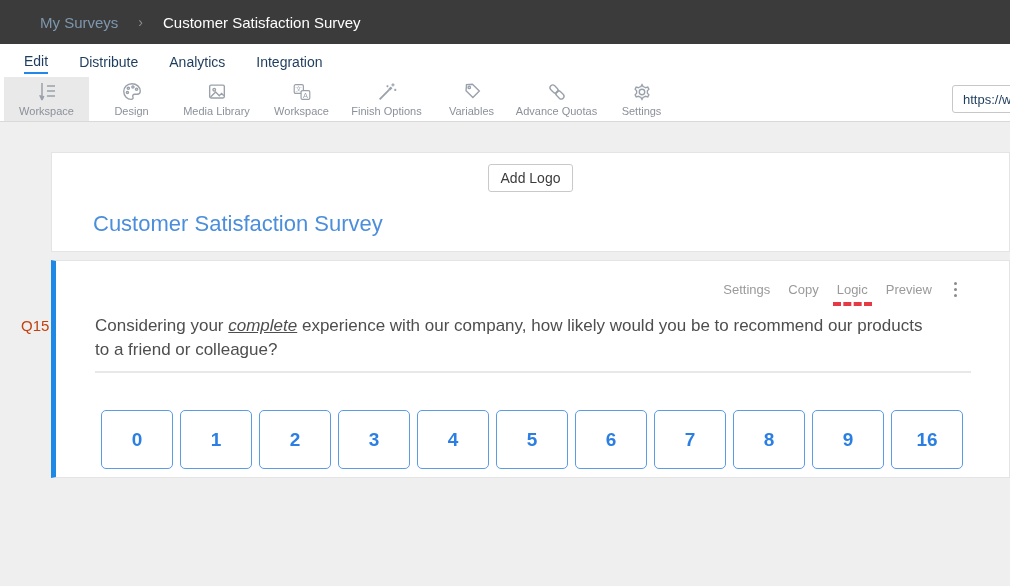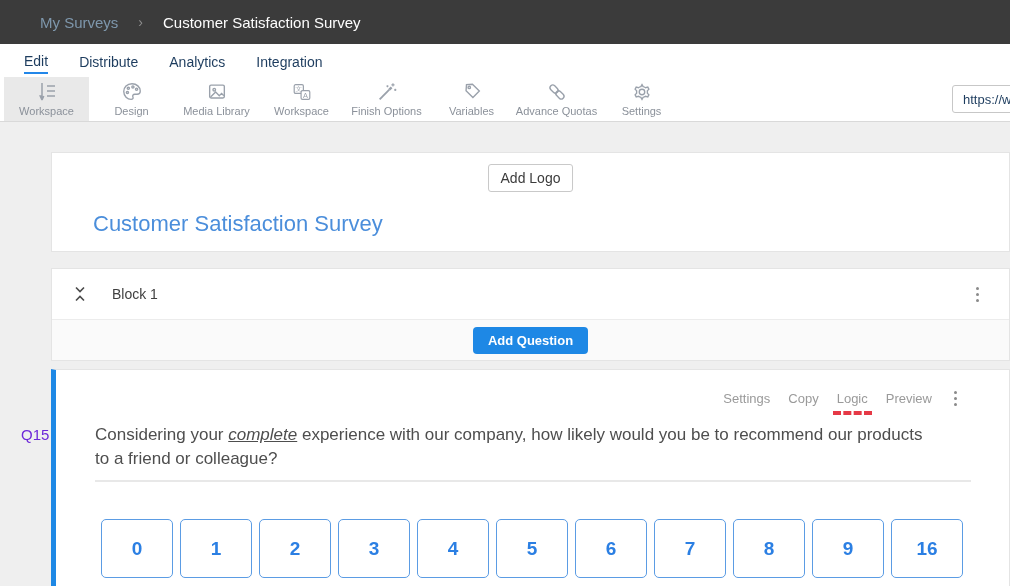--- a/index.html
+++ b/index.html
@@ -59,21 +59,21 @@
   .block-header .kebab { position:absolute; right:26px; top:14px; }
   .block-footer { height:41px; border-top:1px solid #ececec; background:#fafafa;
                   display:flex; align-items:center; justify-content:center; }
   .add-question-btn { background:#1e88e5; color:#fff; border:none; border-radius:4px;
                       font-size:13px; font-weight:bold; padding:6px 15px; cursor:pointer;
                       font-family:"Liberation Sans", sans-serif; }
 
   
   .question-row { display:flex; margin-top:8px; margin-left:-51px; }
   .q-gutter { width:51px; position:relative; }
-  .q-number { position:absolute; left:21px; top:57px; font-size:15px; color:#6d28d9; }
+  .q-number { position:absolute; left:21px; top:57px; font-size:15px; color:#c2410c; }
   .question-card { flex:1; background:#fff; border:1px solid #e4e4e4;
                    border-left:5px solid #1e88e5; height:218px; position:relative; }
   .q-actions { display:flex; justify-content:flex-end; align-items:center;
                gap:18px; padding:17px 48px 0 0; }
   .q-action { font-size:13px; color:#9a9a9a; cursor:pointer; }
   .q-action.logic-active { position:relative; }
   .q-action.logic-active::after { content:""; position:absolute; left:-4px; right:-4px;
                bottom:-9px; border-bottom:4px dashed #e63946; }
   .q-actions .kebab { margin-left:0; }
   .q-text { margin:13px 40px 0 39px; width:835px; font-size:17px; line-height:24px;
@@ -198,41 +198,20 @@
   <input class="url-input" type="text" readonly="" value="https://w" style="">
 </div>
 
 <div class="main">
 
   <div class="card title-card">
     <button class="add-logo-btn">Add Logo</button>
     <div class="survey-title">Customer Satisfaction Survey</div>
   </div>
 
-  <div class="card block-card">
-    <div class="block-header">
-      <span class="collapse-icon">
-        <svg width="14" height="16" viewBox="0 0 14 16">
-          <g stroke="#4a4a4a" stroke-width="1.6" fill="none">
-            <path d="M3 1.5 L7 5.5 L11 1.5"></path>
-            <path d="M3 14.5 L7 10.5 L11 14.5"></path>
-          </g>
-        </svg>
-      </span>
-      <span class="block-name">Block 1</span>
-      <span class="kebab">
-          <i></i>
-          <i></i>
-          <i></i>
-        </span>
-    </div>
-    <div class="block-footer">
-      <button class="add-question-btn">Add Question</button>
-    </div>
-  </div>
 
   <div class="question-row">
     <div class="q-gutter">
       <span class="q-number">Q15</span>
     </div>
     <div class="question-card">
       <div class="q-actions">
         <span class="q-action">Settings</span>
         <span class="q-action">Copy</span>
         <span class="q-action logic-active">Logic</span>

